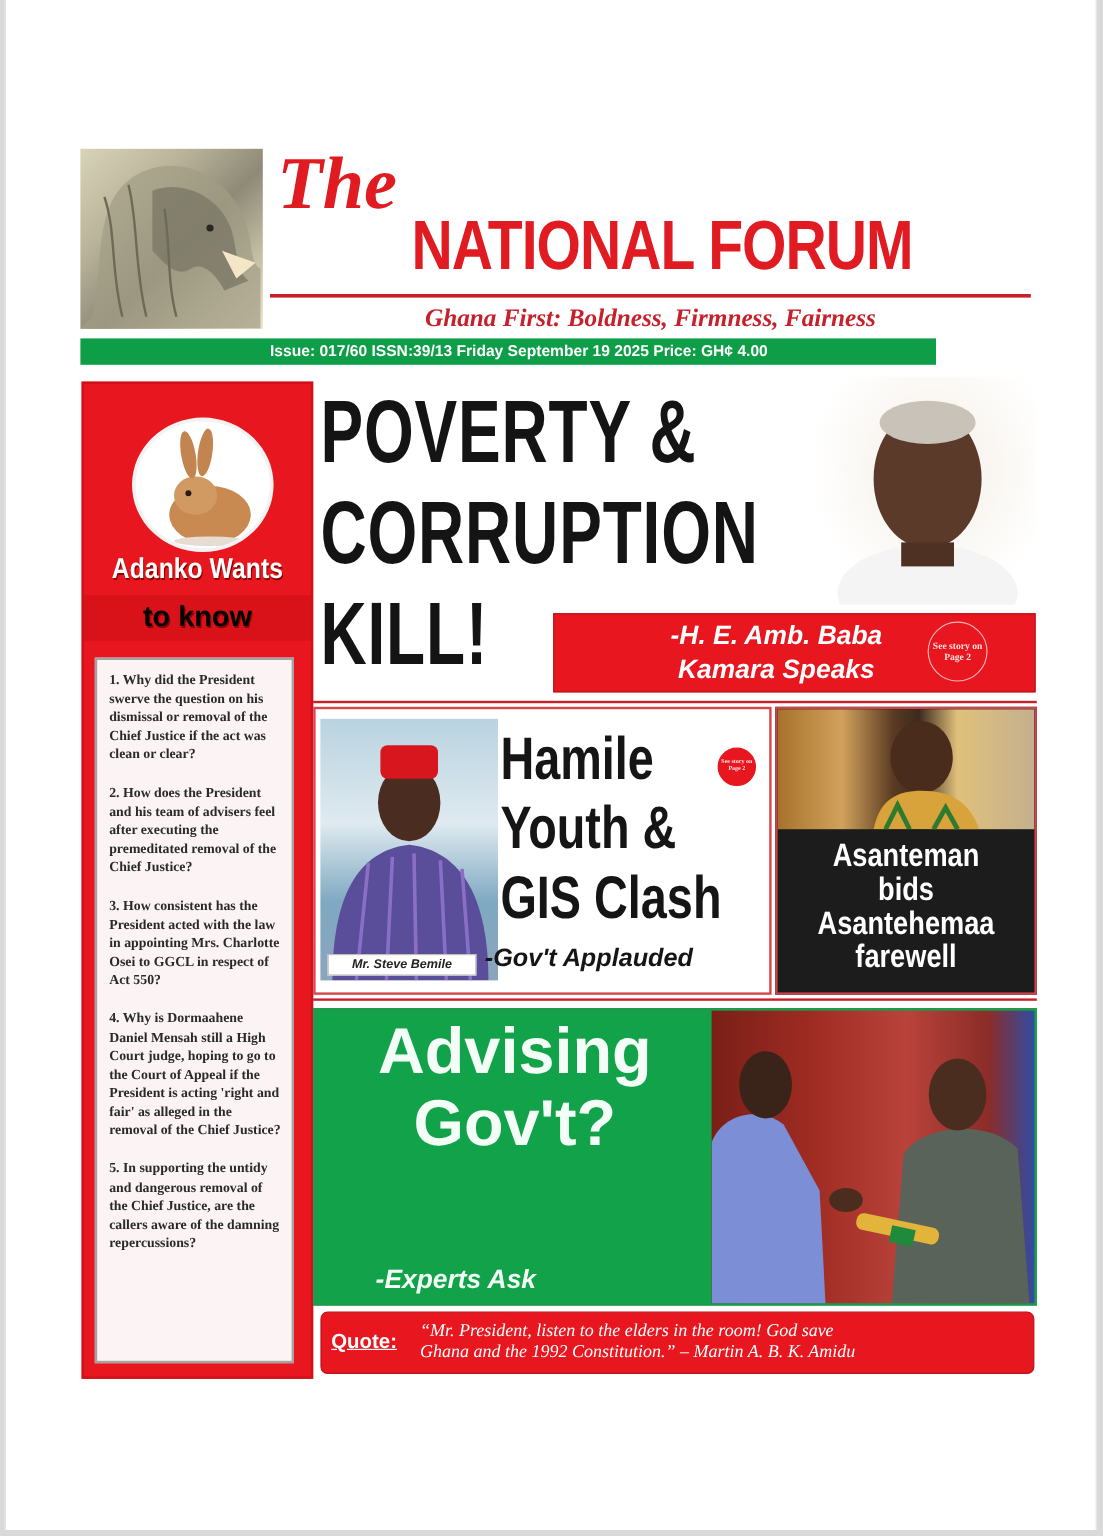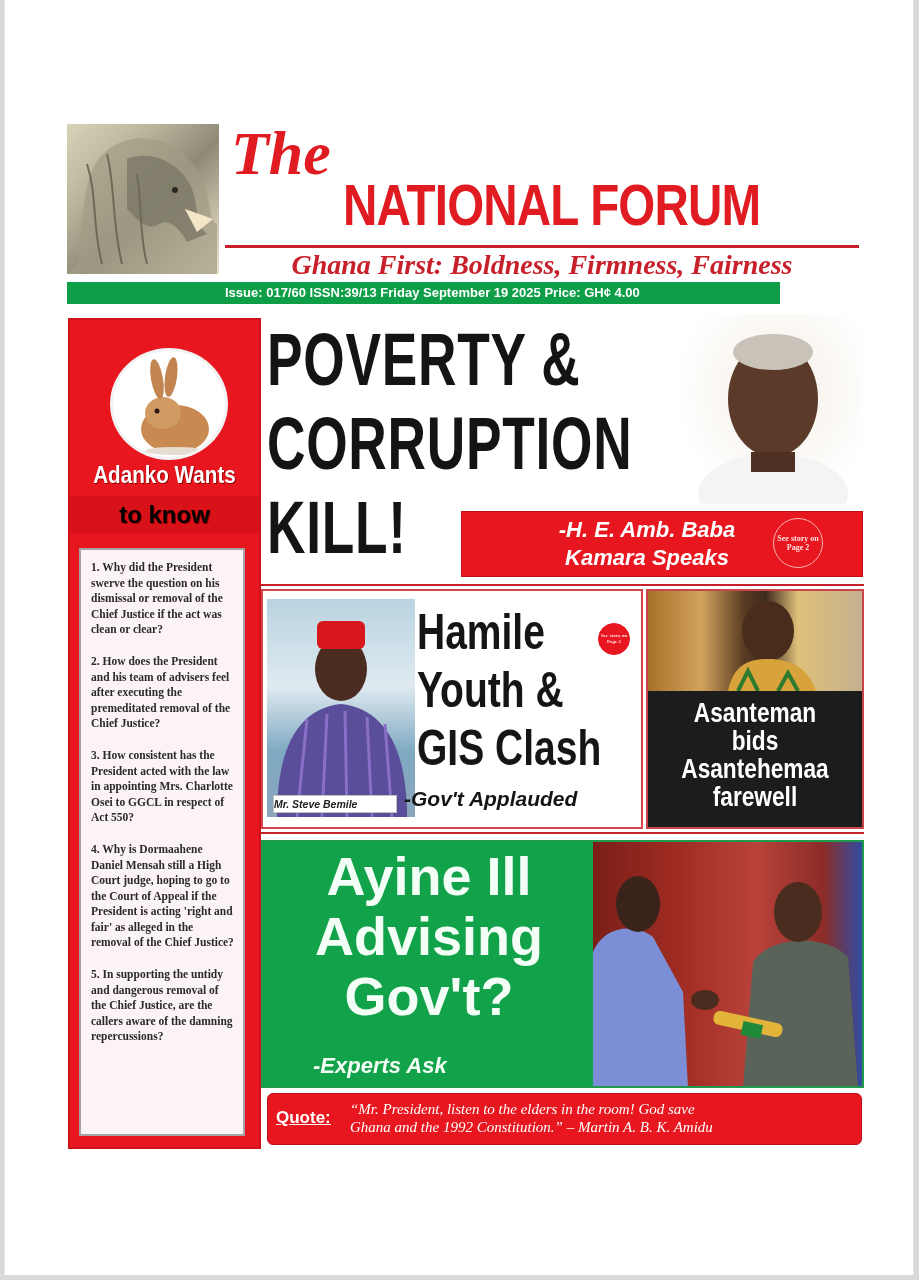--- a/index.html
+++ b/index.html
@@ -24,21 +24,21 @@
   .title {
     position: absolute; left: 338px; top: 170px; width: 520px;
     font-family: "Liberation Sans", sans-serif; font-weight: bold;
     color: #e11b22; font-size: 58px; line-height: 70px; letter-spacing: -1px;
     transform: scaleX(0.82); transform-origin: left center; white-space: nowrap;
   }
   .rule-red { position: absolute; left: 220px; top: 245px; width: 634px; height: 3px; background: #c8202a; }
   .tagline {
     position: absolute; left: 220px; top: 252px; width: 634px; text-align: center;
     font-family: "Liberation Serif", serif; font-style: italic; font-weight: bold;
-    color: #c8202a; font-size: 28px; line-height: 26px;
+    color: #c8202a; font-size: 21px; line-height: 26px;
   }
   .greenbar {
     position: absolute; left: 62px; top: 282px; width: 713px; height: 22px;
     background: #0e9e48; color: #ffffff; font-weight: bold; font-size: 13px;
     line-height: 22px; padding-left: 158px; white-space: nowrap;
   }
   
   .adanko {
     position: absolute; left: 63px; top: 318px; width: 193px; height: 831px;
     background: #e8161e; border: 2px solid #cf1219;
@@ -96,21 +96,21 @@
   .hamile-box {
     position: absolute; left: 256px; top: 589px; width: 382px; height: 240px;
     background: #ffffff; border: 2px solid #d9444b;
   }
   .steve-photo {
     position: absolute; left: 4px; top: 8px; width: 148px; height: 218px; overflow: hidden;
     background: linear-gradient(180deg, #b9d3e0 0%, #dfeaf0 40%, #7fa9c2 70%, #8aa5bc 100%);
   }
   .steve-caption {
     position: absolute; left: 6px; top: 196px; width: 124px; height: 18px;
-    background: #ffffff; border: 1px solid #c0c0c0; 
+    background: #ffffff; border: 1px solid #c0c0c0; text-align: center;
     font-weight: bold; font-style: italic; font-size: 10.5px; line-height: 16px; color: #222;
   }
   .hamile-head {
     position: absolute; left: 154px; top: 12px; width: 240px;
     font-weight: bold; color: #151515; font-size: 50px; line-height: 58px;
     transform: scaleX(0.78); transform-origin: left top; white-space: nowrap;
   }
   .hamile-sub {
     position: absolute; left: 141px; top: 196px; width: 230px;
     font-weight: bold; font-style: italic; color: #151515; font-size: 21px; line-height: 24px;
@@ -260,21 +260,20 @@
       <div>Asanteman</div>
       <div>bids</div>
       <div>Asantehemaa</div>
       <div>farewell</div>
     </div>
   </div>
   <div class="divider-red2"></div>
 
   <div class="ayine-box">
     <div class="ayine-text">
-      <div>Ayine Ill</div>
       <div>Advising</div>
       <div>Gov't?</div>
     </div>
     <div class="ayine-sub">-Experts Ask</div>
     <div class="ayine-photo">
       <svg viewBox="0 0 271 246" width="271" height="246">
         <path d="M0 246 L0 110 C10 85 40 80 60 95 L90 150 L95 246 Z" fill="#7c8fd6"></path>
         <ellipse cx="45" cy="62" rx="22" ry="28" fill="#3a241a"></ellipse>
         <path d="M150 246 L160 120 C175 95 230 90 255 115 L265 246 Z" fill="#5a6359"></path>
         <ellipse cx="205" cy="70" rx="24" ry="30" fill="#4a2d1f"></ellipse>

